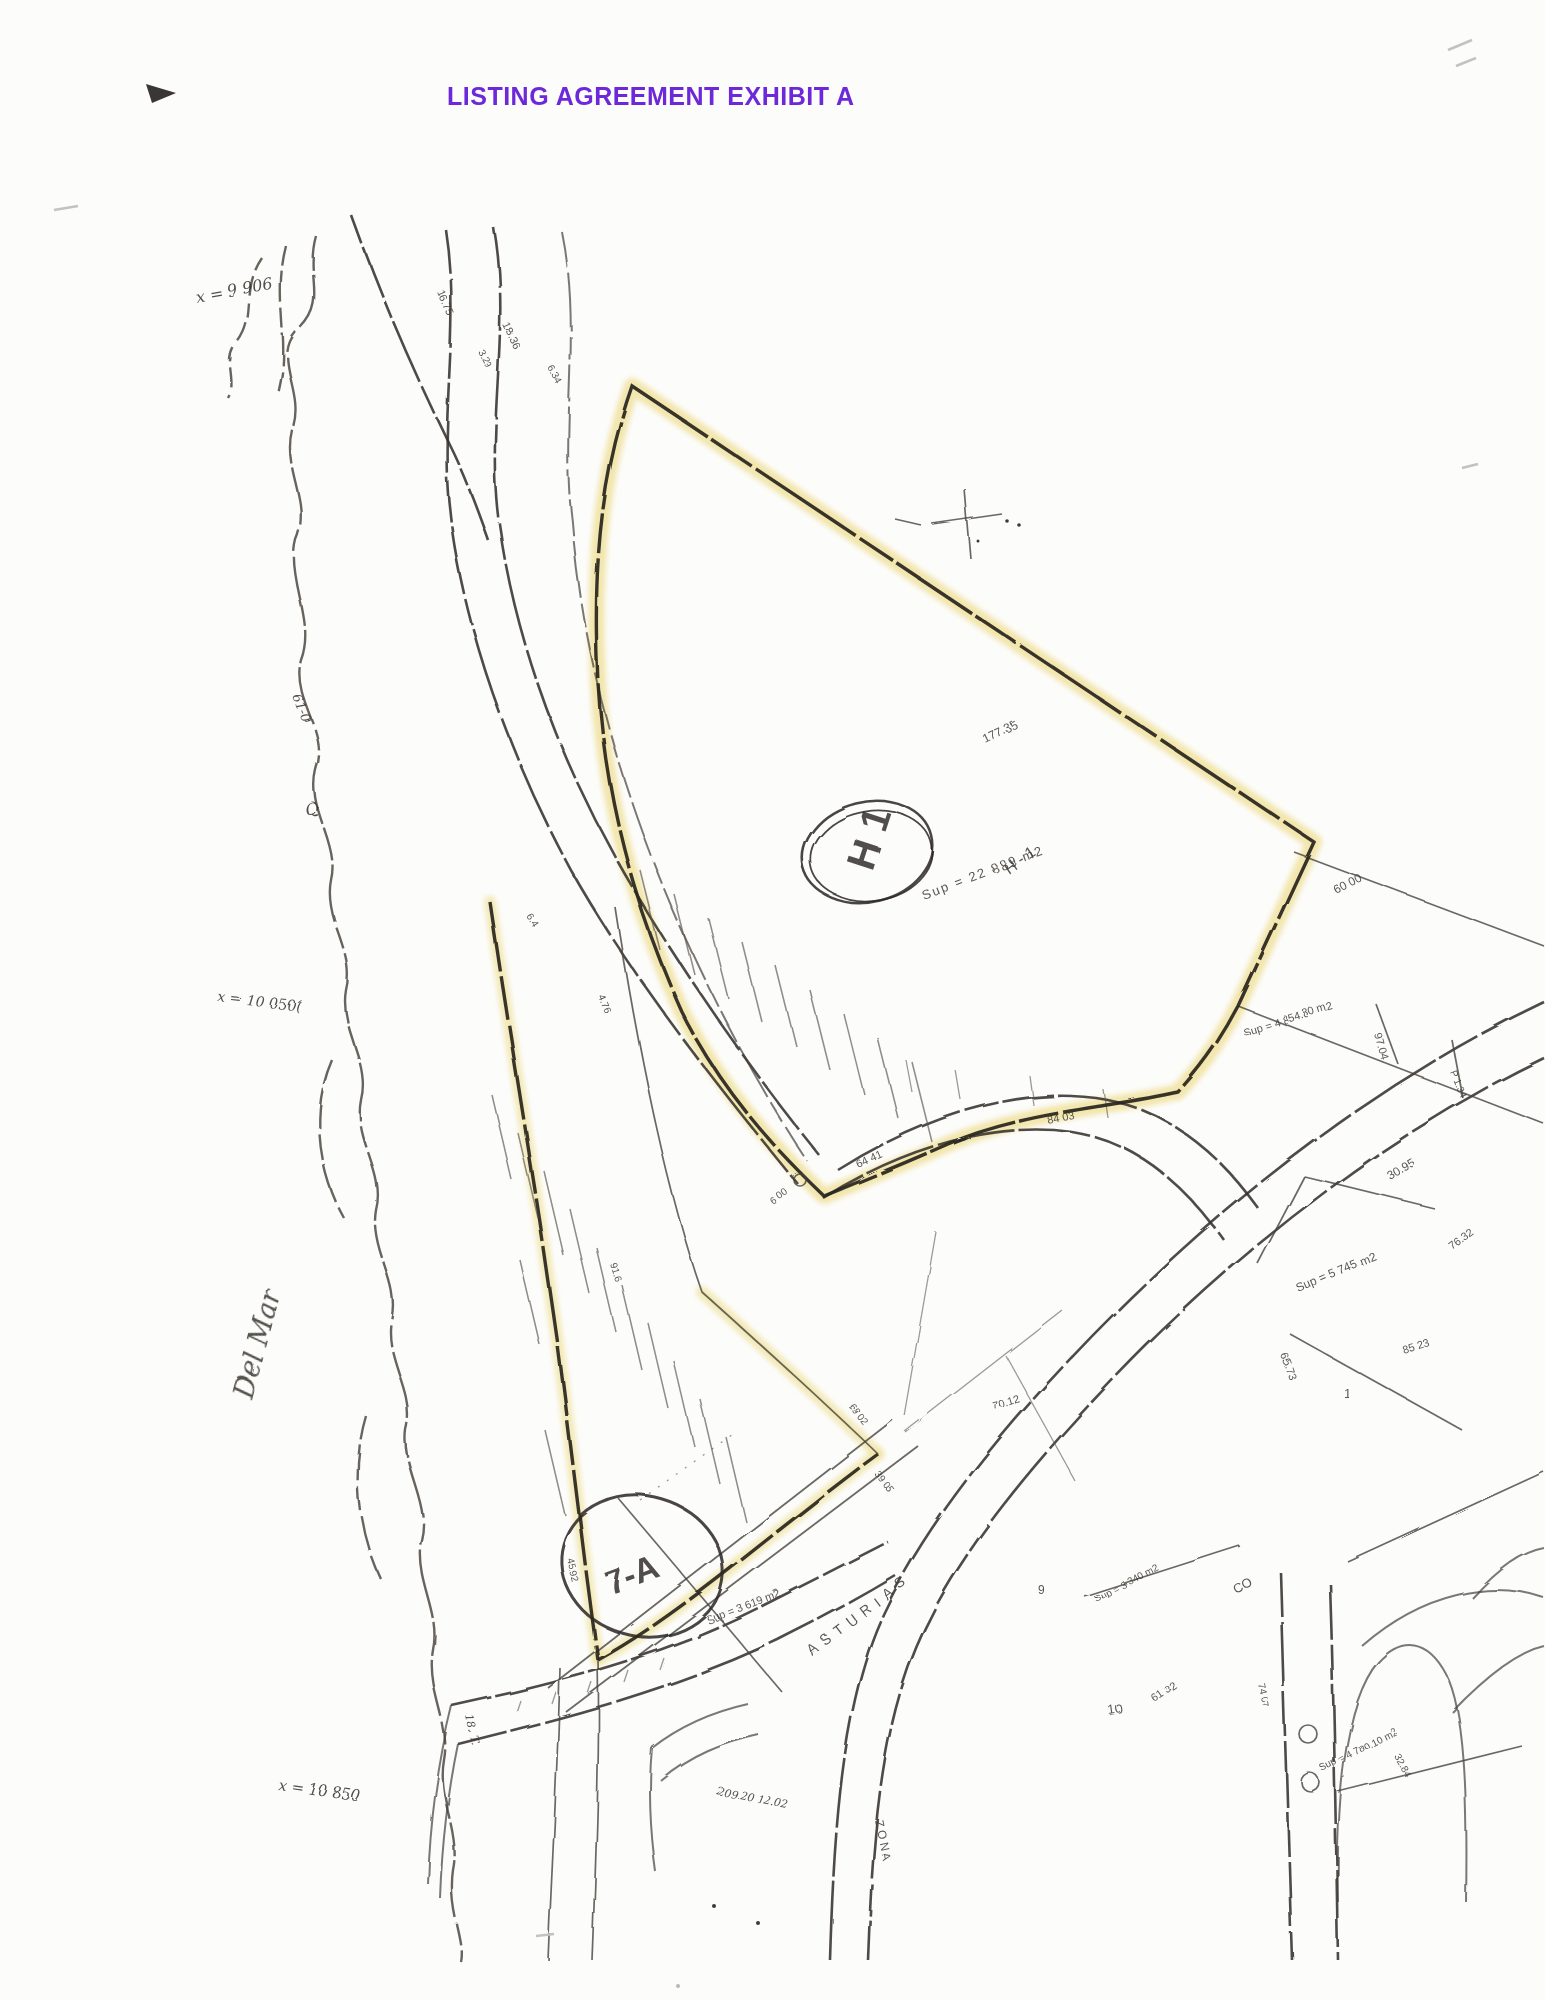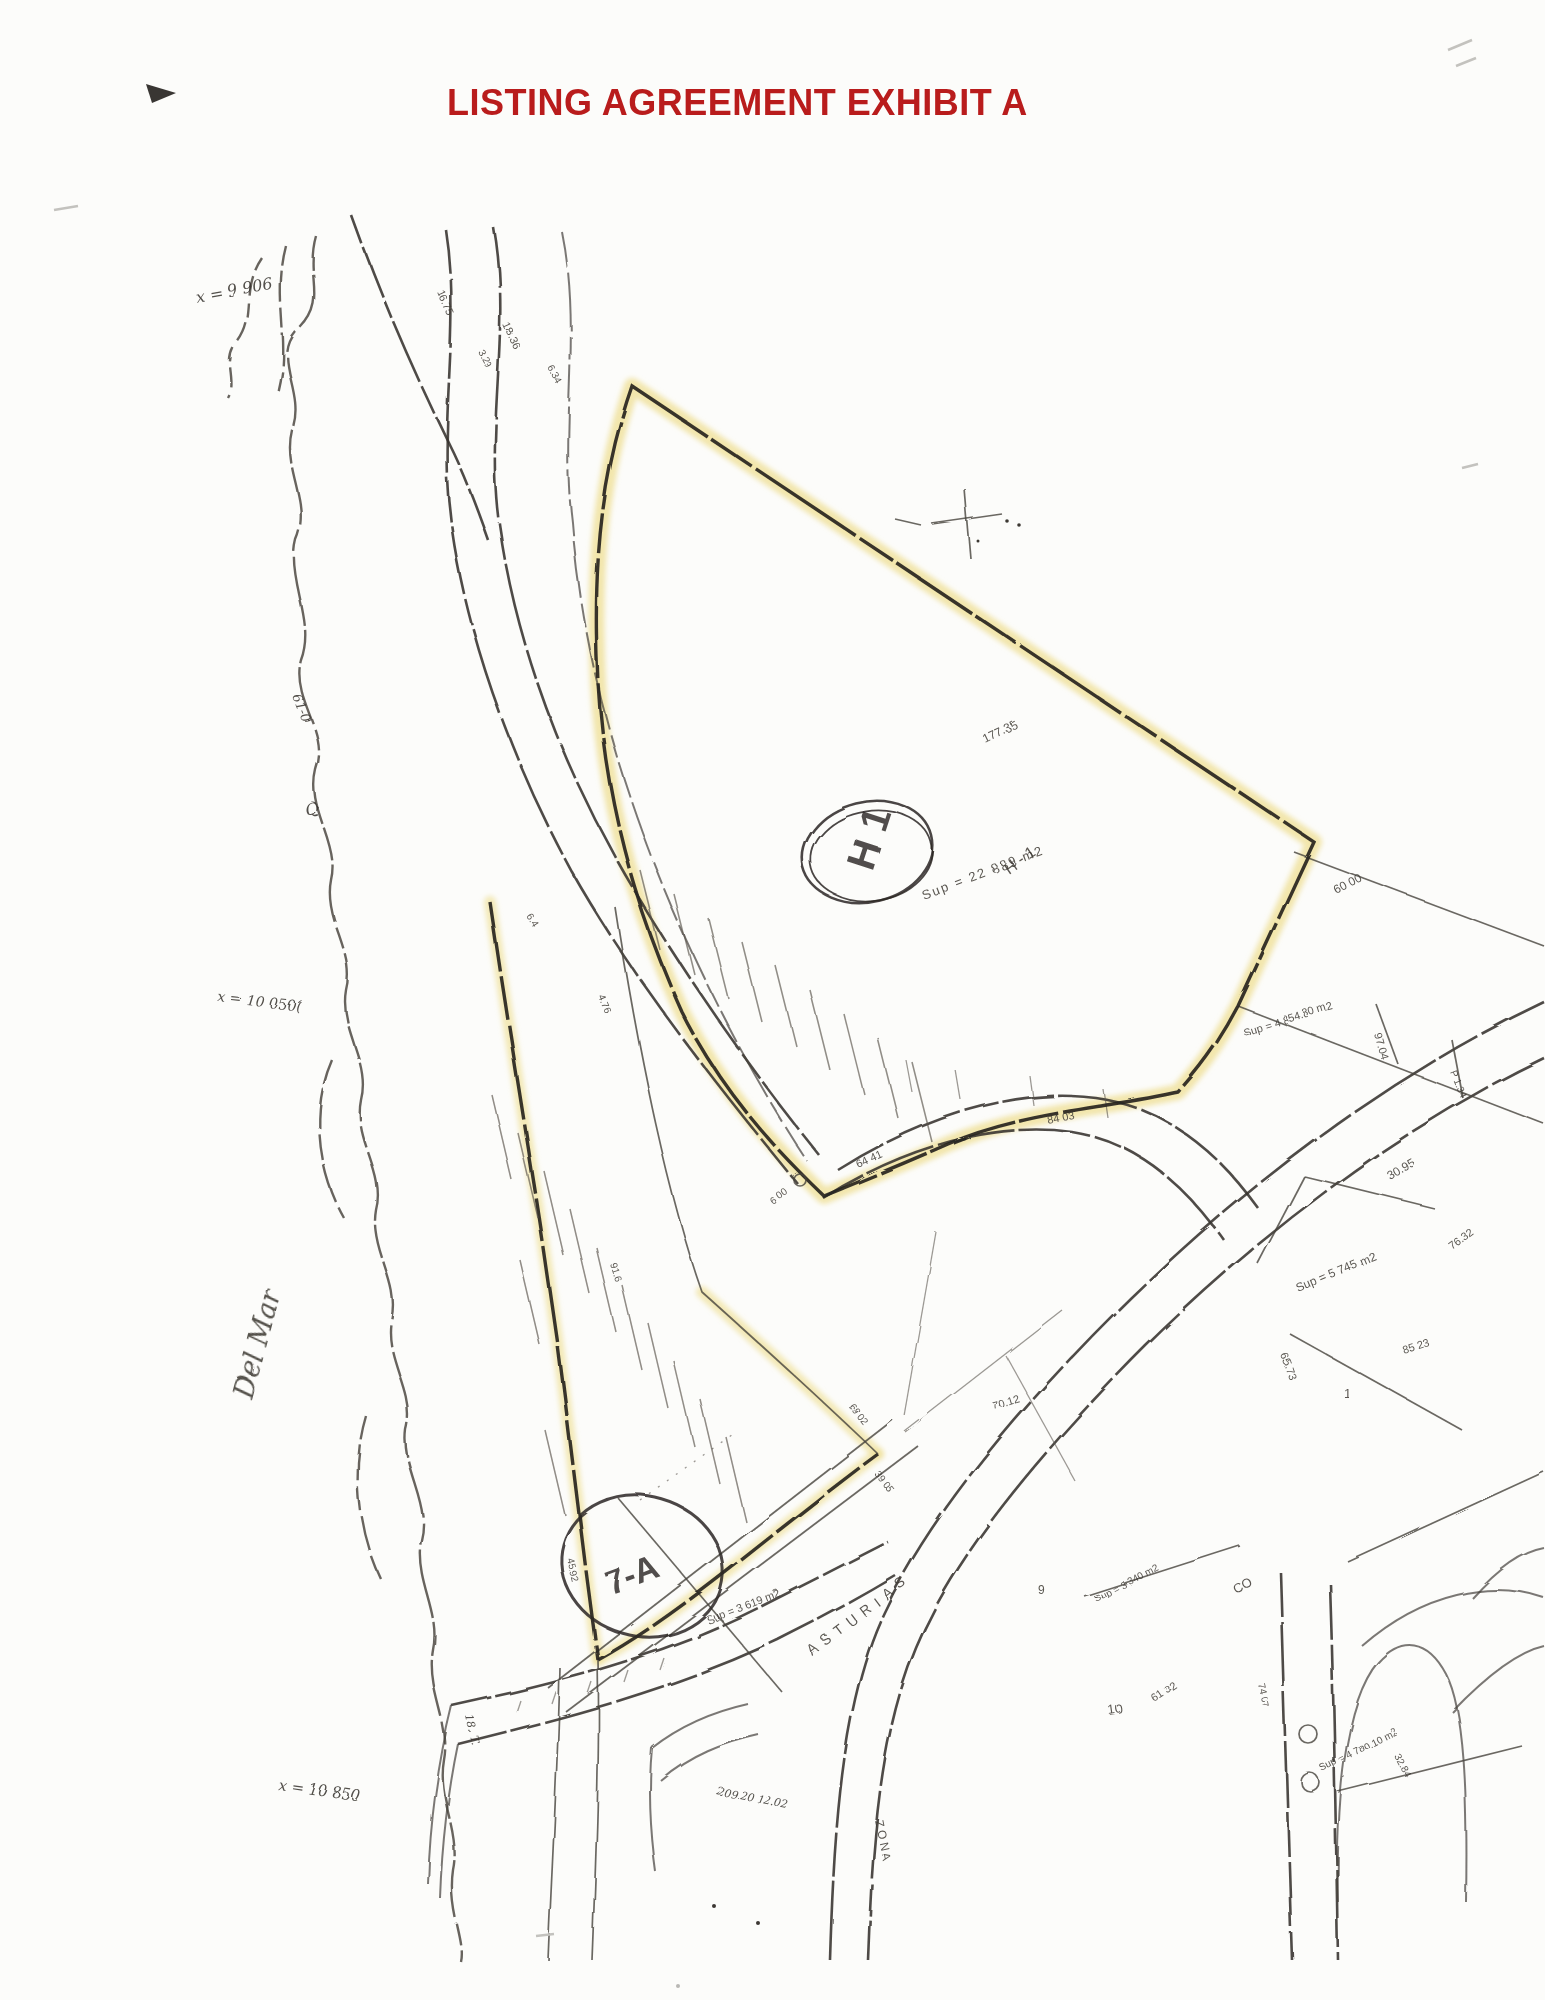--- a/index.html
+++ b/index.html
@@ -1,20 +1,20 @@
 <!DOCTYPE html>
 <html lang="en" style="--hl: #efe098; --ink: #2f2b27; --paper: #fcfcfa;"><head>
 <meta charset="utf-8">
 <style>
   :root{ --ink:#2f2b27; --hl:#efe098; --paper:#fcfcfa; }
   html,body{margin:0;padding:0;background:#e9e7e2;}
   .page{position:relative;width:1545px;height:2000px;background:var(--paper);
         font-family:"Liberation Sans",sans-serif;overflow:hidden;}
-  .title{position:absolute;left:447px;top:82px;font-size:36px;font-weight:bold;
-         letter-spacing:.5px;color:#b91c1c;white-space:nowrap;}
+  .title{position:absolute;left:447px;top:82px;font-size:25px;font-weight:bold;
+         letter-spacing:.5px;color:#6d28d9;white-space:nowrap;}
   svg.map{position:absolute;left:0;top:0;width:1545px;height:2000px;}
   .river{stroke:#46423c;stroke-width:2.4;fill:none;opacity:.82;}
   .road{stroke:#37332e;stroke-width:2.6;fill:none;opacity:.88;}
   .roadl{stroke:#44403a;stroke-width:2;fill:none;opacity:.7;}
   .lot{stroke:#46423c;stroke-width:1.7;fill:none;opacity:.8;}
   .lotf{stroke:#5a554e;stroke-width:1.3;fill:none;opacity:.6;}
   .bnd{stroke:#272420;stroke-width:3.4;fill:none;opacity:.92;}
   .hatch{stroke:#57524a;stroke-width:1.5;fill:none;opacity:.65;}
   .hl{stroke:var(--hl);stroke-width:16;fill:none;stroke-linecap:round;
       stroke-linejoin:round;opacity:.8;}

